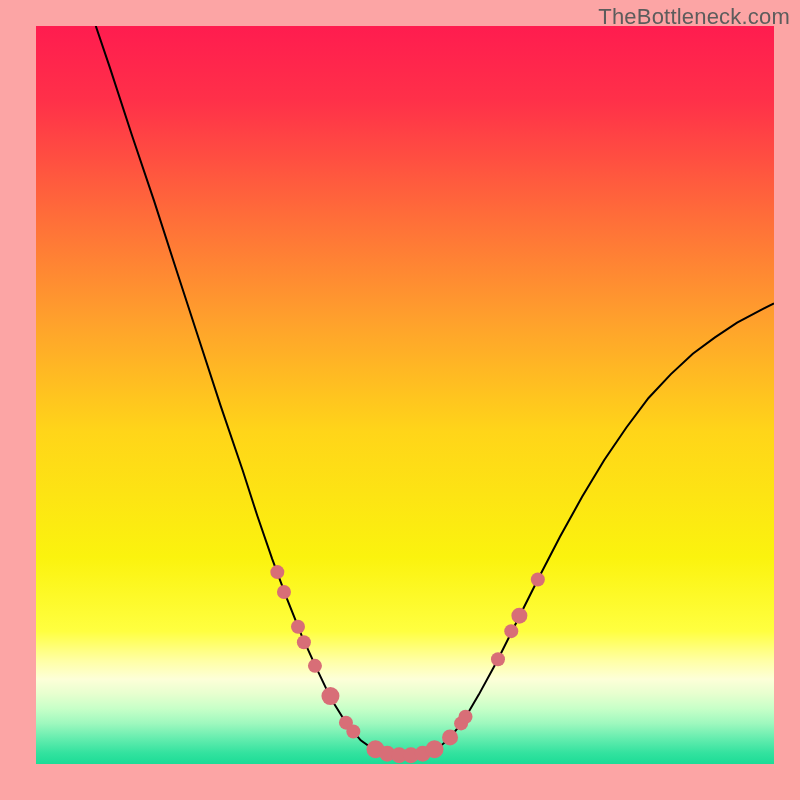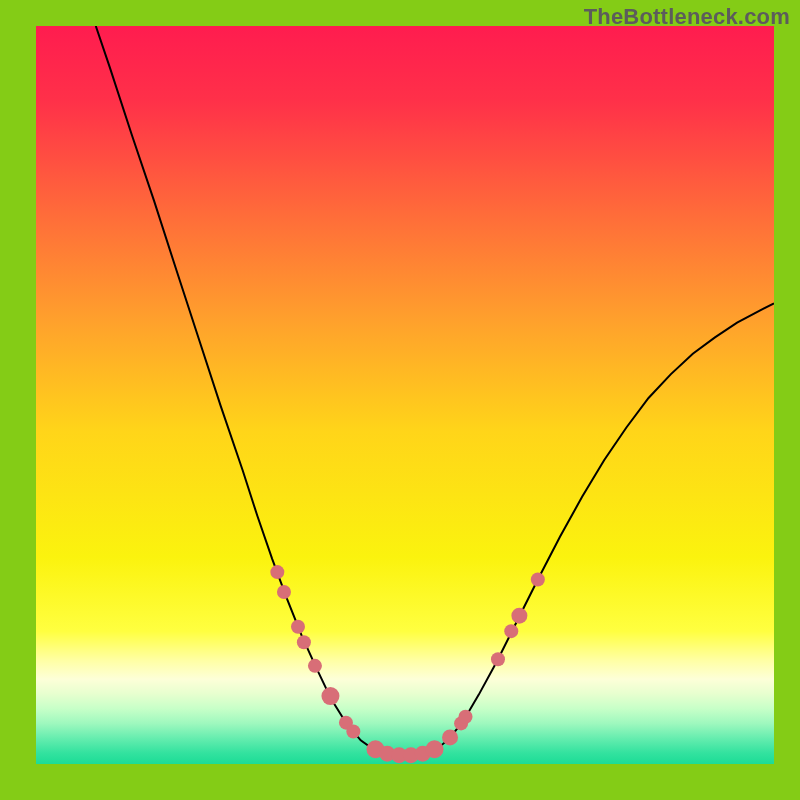--- a/index.html
+++ b/index.html
@@ -7,22 +7,21 @@
     padding: 0;
     width: 800px;
     height: 800px;
     overflow: hidden;
     background: #000;
   }
   .frame {
     position: relative;
     width: 800px;
     height: 800px;
-    background: #84cc16;
-    font-weight: bold;
+    background: #fca5a5;
   }
   .plot-area {
     position: absolute;
     left: 36px;
     top: 26px;
     width: 738px;
     height: 738px;
     overflow: hidden;
   }
   .gradient {

